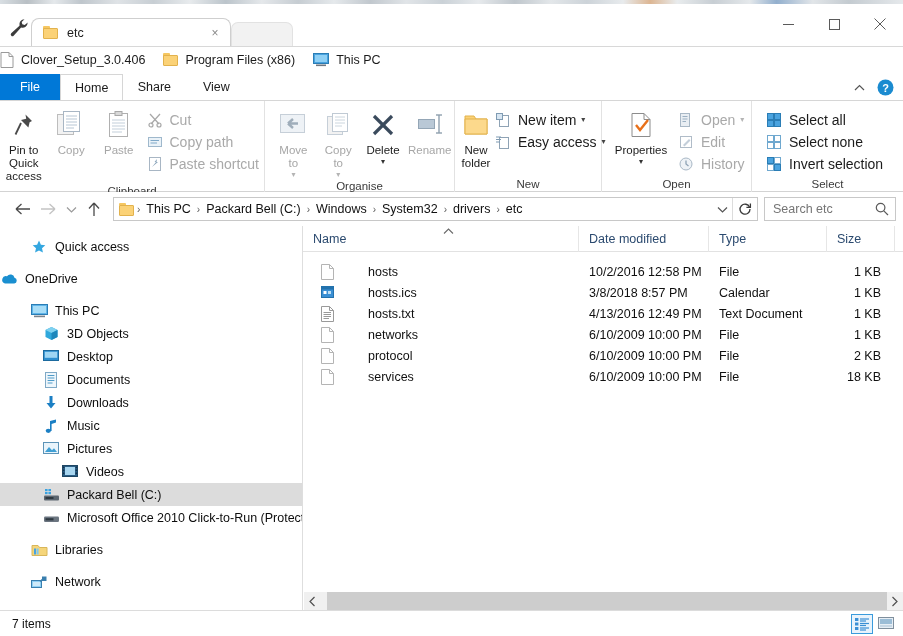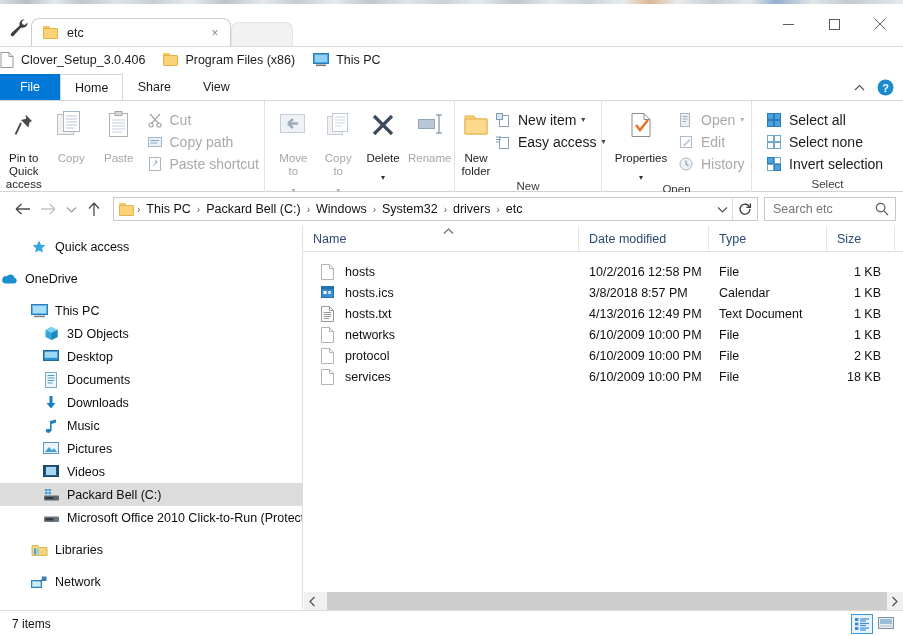--- a/index.html
+++ b/index.html
@@ -217,21 +217,20 @@
     color: #3a3a3a;
     line-height: 16px;
   }
   .rbig {
     width: 62px;
     display: flex;
     flex-direction: column;
     align-items: center;
     padding-top: 4px;
     text-align: center;
-    gap: 8px;
   }
   .rbig .r-ico { height: 32px; display:flex; align-items:center; justify-content:center;}
   .rbig .r-lbl {
     font-size: 11.5px;
     line-height: 13px;
     color: #1b1b1b;
     margin-top: 3px;
     white-space: pre-line;
   }
   .rbig.disabled .r-lbl { color: #a6a6a6; }
@@ -424,20 +423,21 @@
     font-size: 12.5px;
     color: #101010;
   }
   .fr-name {
     display: flex;
     align-items: center;
     box-sizing: border-box;
     padding-left: 18px;
     overflow: hidden;
     white-space: nowrap;
+    gap: 23px;
   }
   .fr-name .f-ico {
     width: 16px; height: 16px;
     margin-right: 8px;
     flex: 0 0 auto;
     position: relative;
   }
   .fr-date, .fr-type {
     box-sizing: border-box;
     padding-left: 10px;
@@ -1050,21 +1050,21 @@
     <div class="nav-item" style="padding-left:42px;">
       <span class="n-ico">
         <svg width="16" height="13" viewBox="0 0 16 13">
           <rect x="0.5" y="0.5" width="15" height="11" fill="#e9f4fb" stroke="#5c93b7"></rect>
           <path d="M2 10l4-5 3 3.2 2-2L14 10z" fill="#3f9fd4"></path>
         </svg>
       </span>
       <span>Pictures</span>
     </div>
 
-    <div class="nav-item" style="padding-left:42px;">
+    <div class="nav-item" style="padding-left:61px;">
       <span class="n-ico">
         <svg width="16" height="13" viewBox="0 0 16 13">
           <rect x="0.5" y="0.5" width="15" height="11" fill="#2a5d86" stroke="#1e4663"></rect>
           <rect x="3" y="2" width="10" height="8" fill="#a8d6f0"></rect>
           <g fill="#16334a">
             <rect x="1" y="1.5" width="1.4" height="1.6"></rect>
               <rect x="1" y="4.5" width="1.4" height="1.6"></rect>
             <rect x="1" y="7.5" width="1.4" height="1.6"></rect>
             <rect x="13.6" y="1.5" width="1.4" height="1.6"></rect>
               <rect x="13.6" y="4.5" width="1.4" height="1.6"></rect>

